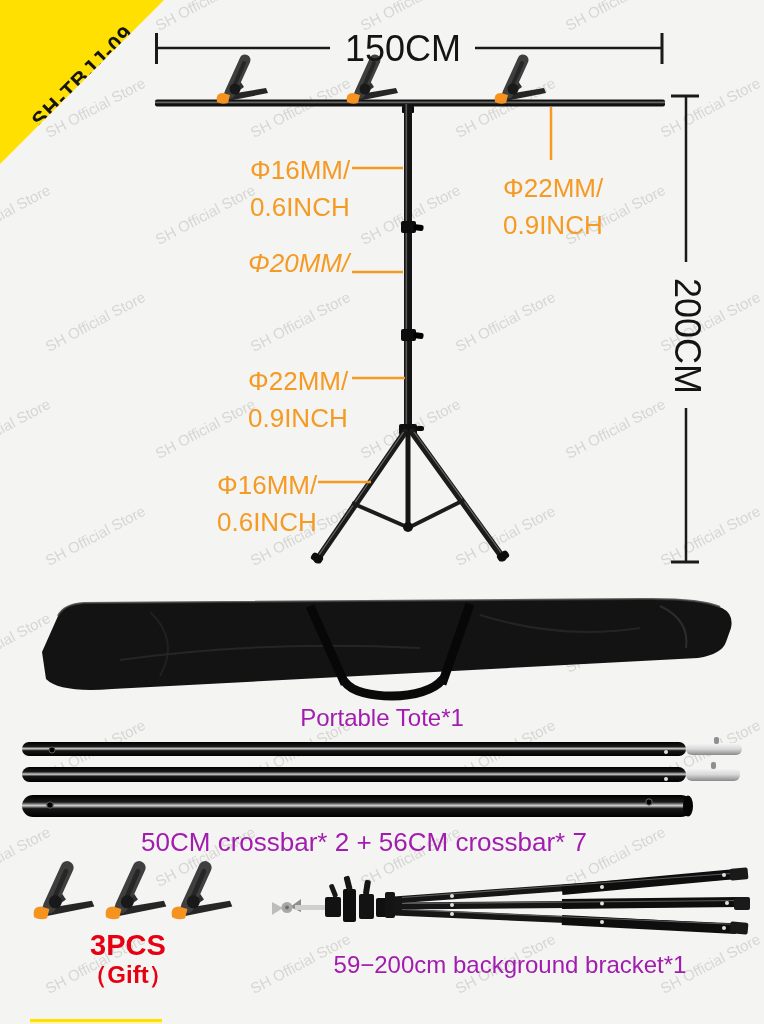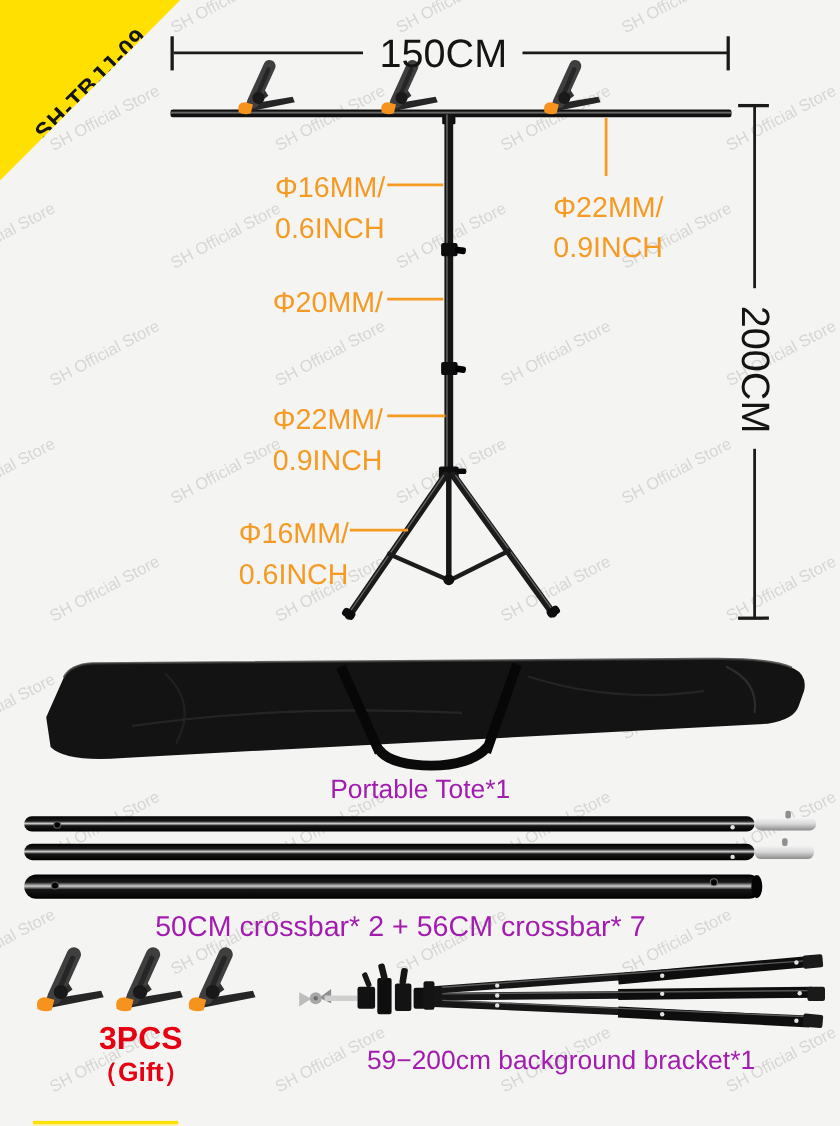--- a/index.html
+++ b/index.html
@@ -253,21 +253,21 @@
     <div class="ribbon-label">SH-TBJJ-09</div>
   </div>
 
   <div class="dim dim-width">150CM</div>
   <div class="dim dim-height">200CM</div>
 
   <div class="lbl" style="left:250px;top:152px;">
     <div>Φ16MM/</div>
     <div>0.6INCH</div>
   </div>
-  <div class="lbl" style="left:248px;top:257px;">
+  <div class="lbl" style="left:248px;top:245px;font-style:italic;">
     <div>Φ20MM/</div>
   </div>
   <div class="lbl" style="left:248px;top:363px;">
     <div>Φ22MM/</div>
     <div>0.9INCH</div>
   </div>
   <div class="lbl" style="left:217px;top:467px;">
     <div>Φ16MM/</div>
     <div>0.6INCH</div>
   </div>

